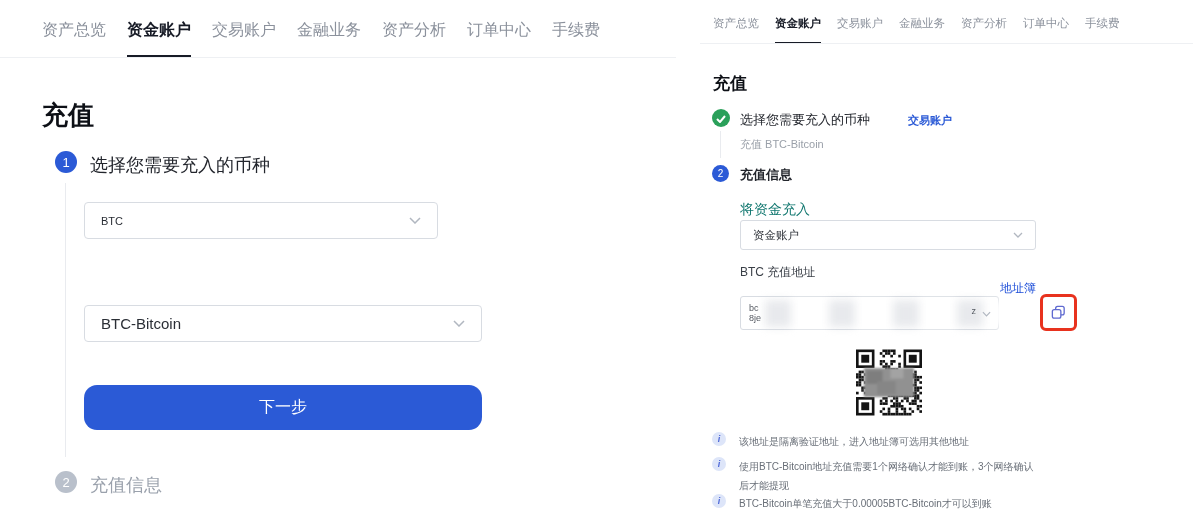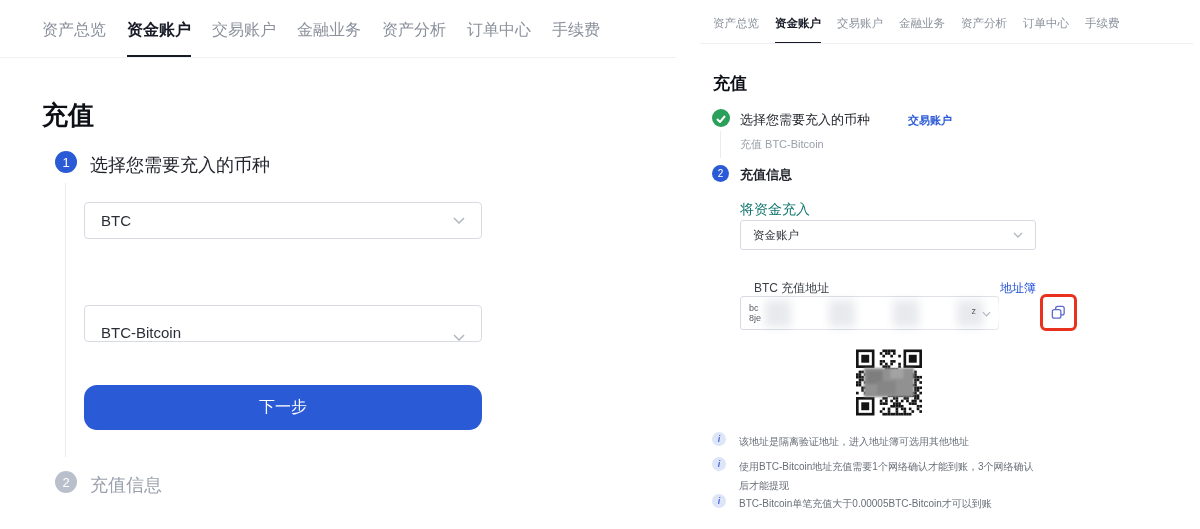--- a/index.html
+++ b/index.html
@@ -17,23 +17,23 @@
   .tab.active::after { content:""; position:absolute; left:0; right:0; bottom:0; height:3px; background:#171b26; }
 
   #left .page-title { position:absolute; left:42px; top:98px; font-size:26px; font-weight:700; color:#0d1016; }
 
   .step-circle { border-radius:50%; color:#fff; display:flex; align-items:center; justify-content:center; }
   #l-step1-circle { position:absolute; left:55px; top:151px; width:22px; height:22px; background:#2b5ad6; font-size:13px; }
   #l-step1-label { position:absolute; left:90px; top:153px; font-size:18px; color:#23262d; }
   #l-connector { position:absolute; left:65px; top:183px; width:1px; height:274px; background:#e9ebef; }
 
   .select { background:#fff; border:1px solid #d8dce2; border-radius:4px; display:flex; align-items:center; cursor:pointer; }
-  #l-select-coin   { position:absolute; left:84px; top:202px; width:398px; height:37px; padding:0 16px; font-size:15px; color:#2a2e35; }
+  #l-select-coin   { position:absolute; left:84px; top:202px; width:354px; height:37px; padding:0 16px; font-size:11px; color:#2a2e35; }
   #l-net-label     { position:absolute; left:84px; top:276px; font-size:15px; color:#2a2e35; }
-  #l-select-net    { position:absolute; left:84px; top:305px; width:398px; height:37px; padding:0 16px; font-size:15px; color:#2a2e35;align-items:flex-end; }
+  #l-select-net    { position:absolute; left:84px; top:305px; width:398px; height:37px; padding:0 16px; font-size:15px; color:#2a2e35; }
   .select .grow { flex:1; }
 
   #l-next-btn { position:absolute; left:84px; top:385px; width:398px; height:45px; background:#2b5ad6; color:#fff;
     font-size:16px; border:none; border-radius:13px; cursor:pointer; }
   #l-step2-circle { position:absolute; left:55px; top:471px; width:22px; height:22px; background:#b9c0cb; font-size:13px; }
   #l-step2-label  { position:absolute; left:90px; top:473px; font-size:18px; color:#9aa1ac; }
 
   
   #right { left:700px; width:500px; height:529px; }
   #right .nav { left:13px; top:16px; gap:16px; font-size:11.5px; color:#8b919c; }
@@ -47,21 +47,21 @@
   #r-step1-label  { position:absolute; left:40px; top:111px; font-size:13px; color:#23262d; }
   #r-edit-link    { position:absolute; left:208px; top:113px; font-size:11px; color:#2b5ad6; font-weight:700; cursor:pointer; }
   #r-connector    { position:absolute; left:20px; top:131px; width:1px; height:27px; background:#e9ebef; }
   #r-step1-summary{ position:absolute; left:40px; top:137px; font-size:11px; color:#9aa0a9;text-align:right; }
   #r-step2-circle { position:absolute; left:12px; top:165px; width:17px; height:17px; background:#2b5ad6; font-size:10px; }
   #r-step2-label  { position:absolute; left:40px; top:166px; font-size:13px; font-weight:600; color:#23262d; }
 
   #r-account-label { position:absolute; left:40px; top:201px; font-size:14px; color:#0f766e; }
   #r-select-account{ position:absolute; left:40px; top:220px; width:296px; height:30px; padding:0 12px; font-size:11.5px; color:#2a2e35; border-radius:3px; }
 
-  #r-addr-label { position:absolute; left:40px; top:280px; font-size:12px; color:#3a3f47;margin-left:14px; }
+  #r-addr-label { position:absolute; left:40px; top:264px; font-size:12px; color:#3a3f47; }
   #r-addrbook-link { position:absolute; left:290px; top:280px; width:46px; text-align:right; font-size:12px; color:#1d4ed8; cursor:pointer; }
 
   #r-addr-select { position:absolute; left:40px; top:296px; width:259px; height:34px; padding:0 8px; border-radius:3px; }
   .addr-lines { font-size:9px; line-height:10px; color:#555a62; }
   #addr-blur { position:absolute; left:24px; top:3px; width:240px; height:27px; background:
       repeating-linear-gradient(90deg, rgba(213,216,222,.55) 0 26px, rgba(255,255,255,.95) 26px 64px);
       filter:blur(4px); }
   .addr-suffix { position:absolute; right:22px; top:9px; font-size:9px; color:#555a62; }
   #r-addr-select .chev { position:absolute; right:7px; top:14px; }
 

